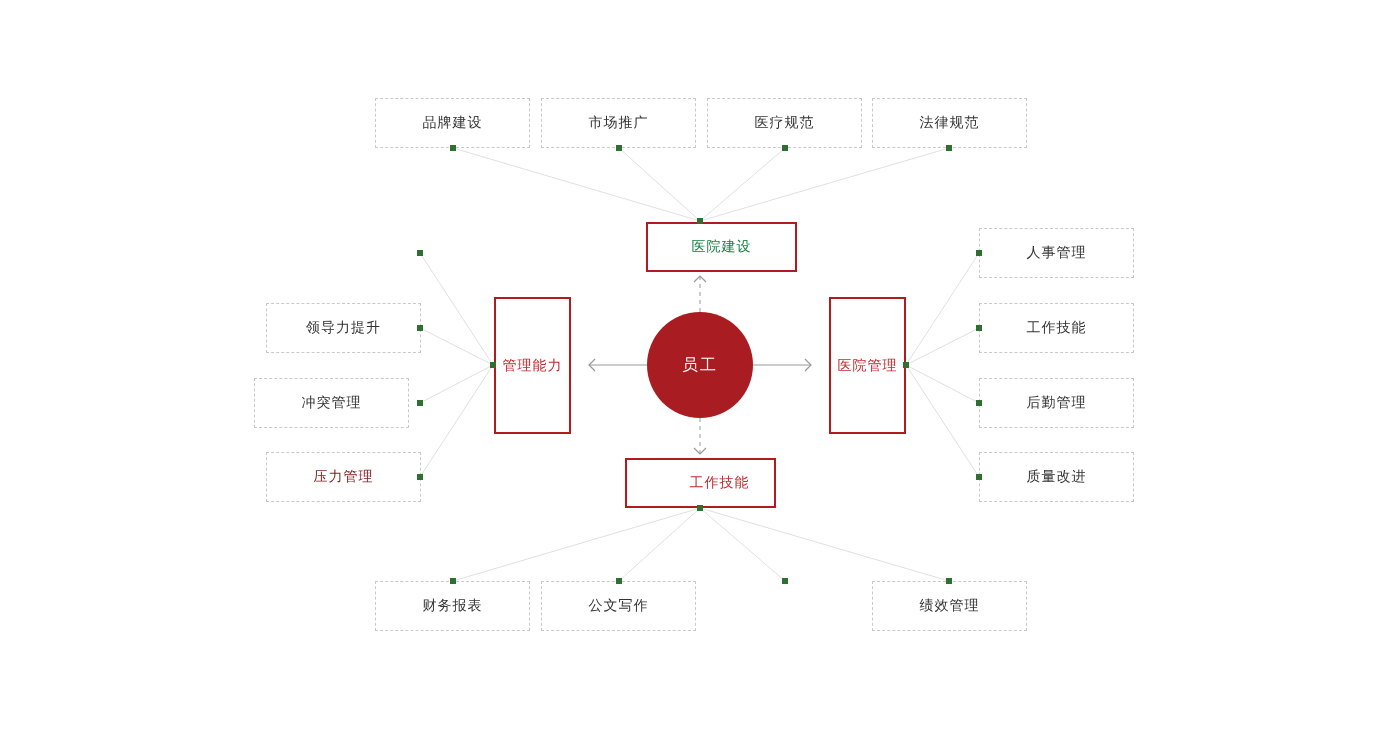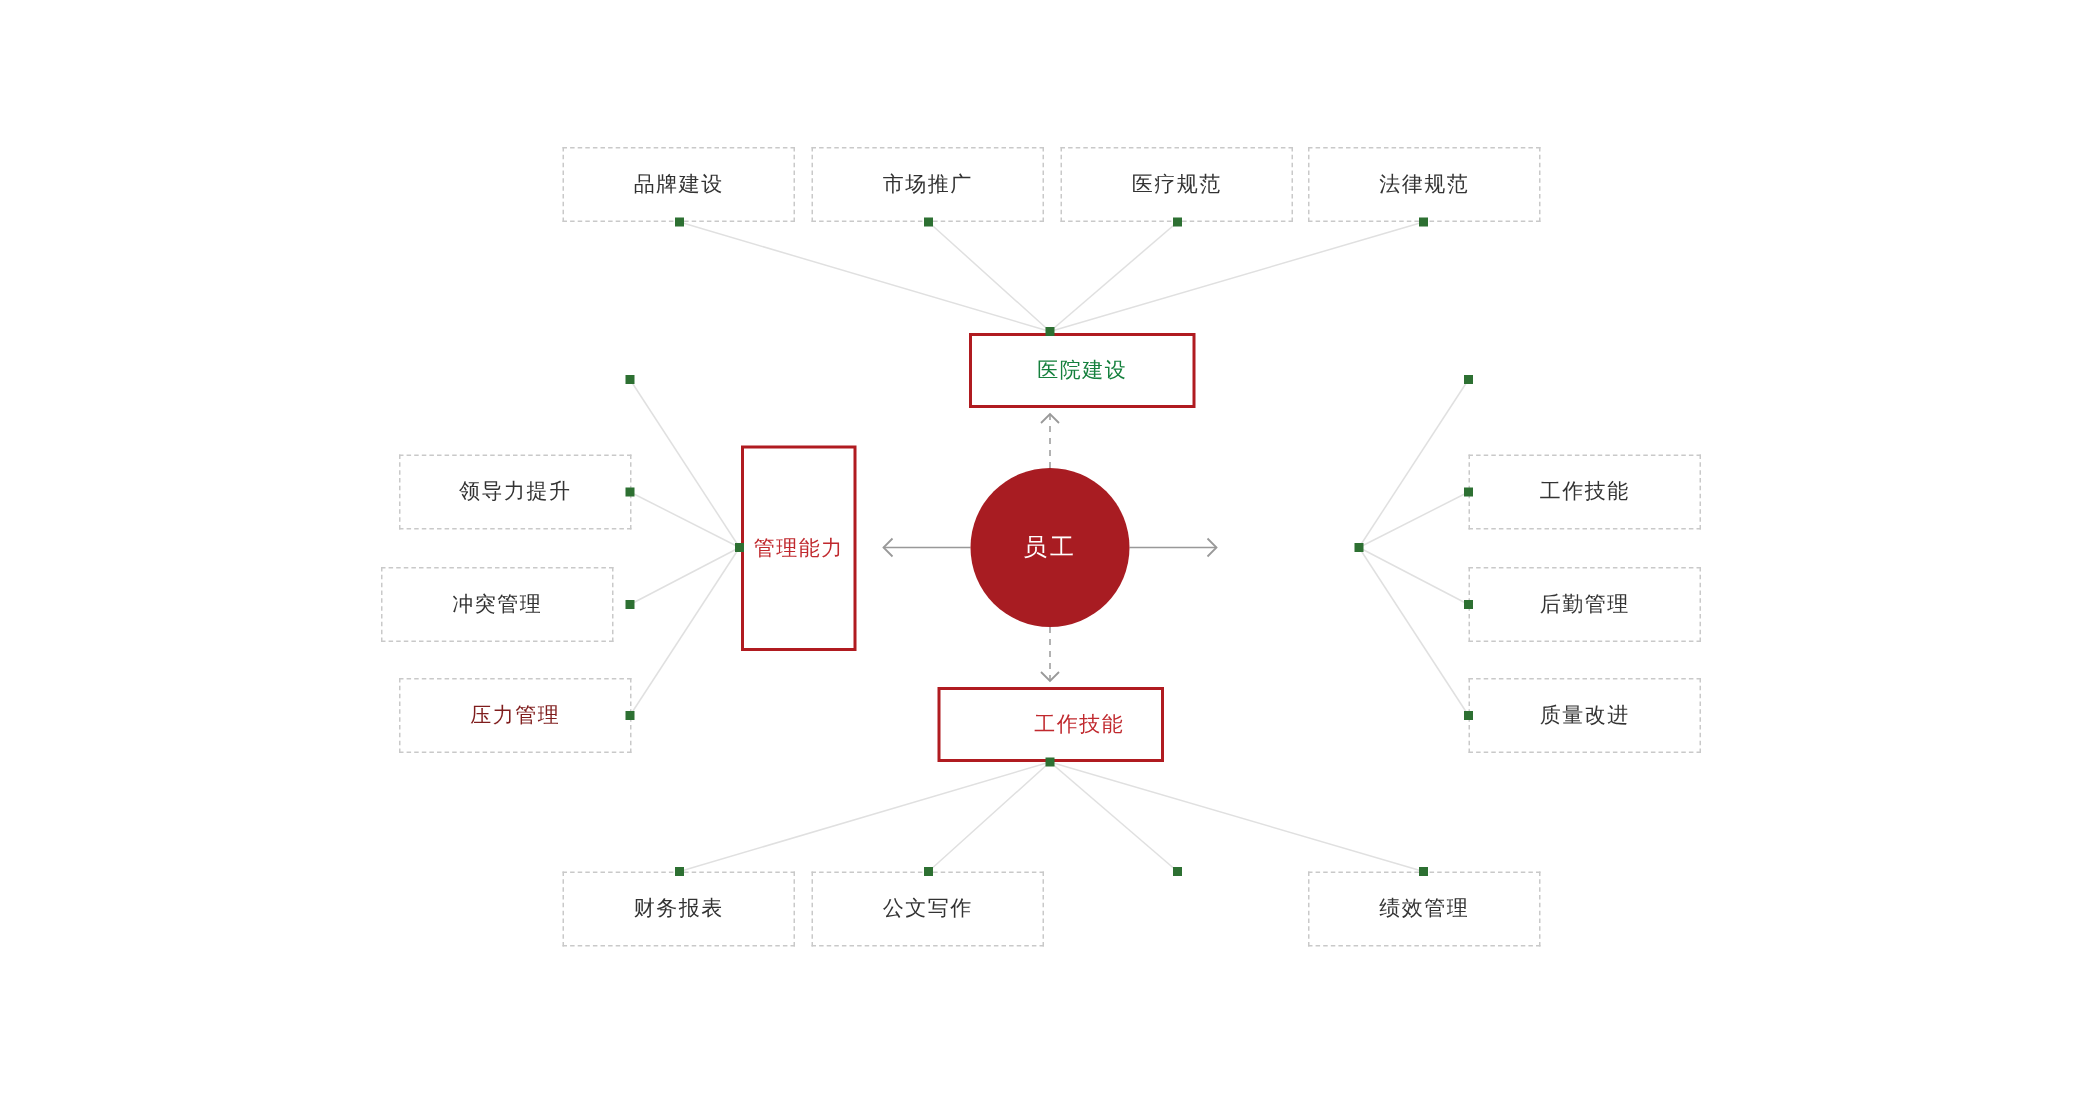--- a/index.html
+++ b/index.html
@@ -167,20 +167,23 @@
     </div>
     <div class="dot" style="left: 417px; top: 325px; background: rgb(45, 112, 50);"></div>
     <div class="leaf" style="left: 254px; top: 378px; width: 155px; height: 50px; border-color: rgb(201, 201, 201); color: rgb(51, 51, 51);">
       <span>冲突管理</span>
     </div>
     <div class="dot" style="left: 417px; top: 400px; background: rgb(45, 112, 50);"></div>
     <div class="leaf" style="left: 266px; top: 452px; width: 155px; height: 50px; border-color: rgb(201, 201, 201); color: #7f1d1d;">
       <span>压力管理</span>
     </div>
     <div class="dot" style="left: 417px; top: 474px; background: rgb(45, 112, 50);"></div>
+    <div class="leaf" style="left: 979px; top: 228px; width: 155px; height: 50px; border-color: rgb(201, 201, 201); color: rgb(51, 51, 51);">
+      <span>人事管理</span>
+    </div>
     <div class="dot" style="left: 976px; top: 250px; background: rgb(45, 112, 50);"></div>
     <div class="leaf" style="left: 979px; top: 303px; width: 155px; height: 50px; border-color: rgb(201, 201, 201); color: rgb(51, 51, 51);">
       <span>工作技能</span>
     </div>
     <div class="dot" style="left: 976px; top: 325px; background: rgb(45, 112, 50);"></div>
     <div class="leaf" style="left: 979px; top: 378px; width: 155px; height: 50px; border-color: rgb(201, 201, 201); color: rgb(51, 51, 51);">
       <span>后勤管理</span>
     </div>
     <div class="dot" style="left: 976px; top: 400px; background: rgb(45, 112, 50);"></div>
     <div class="leaf" style="left: 979px; top: 452px; width: 155px; height: 50px; border-color: rgb(201, 201, 201); color: rgb(51, 51, 51);">
@@ -201,20 +204,23 @@
     </div>
     <div class="dot" style="left: 946px; top: 578px; background: rgb(45, 112, 50);"></div>
     <div class="branch" style="left: 625px; top: 222px; width: 151px; height: 50px; border-color: rgb(176, 27, 32); color: #15803d; margin-left: 21px;">
       <span>医院建设</span>
     </div>
     <div class="dot" style="left: 697px; top: 218px; background: rgb(45, 112, 50);"></div>
     <div class="branch" style="left: 494px; top: 297px; width: 77px; height: 137px; border-color: rgb(176, 27, 32); color: rgb(192, 41, 46);">
       <span>管理能力</span>
     </div>
     <div class="dot" style="left: 490px; top: 362px; background: rgb(45, 112, 50);"></div>
+    <div class="branch" style="left: 829px; top: 297px; width: 77px; height: 137px; border-color: rgb(176, 27, 32); color: rgb(192, 41, 46);">
+      <span>医院管理</span>
+    </div>
     <div class="dot" style="left: 903px; top: 362px; background: rgb(45, 112, 50);"></div>
     <div class="branch" style="left: 625px; top: 458px; width: 151px; height: 50px; border-color: rgb(176, 27, 32); color: rgb(192, 41, 46); padding-left: 38px;">
       <span>工作技能</span>
     </div>
     <div class="dot" style="left: 697px; top: 505px; background: rgb(45, 112, 50);"></div>
     <div class="center-node" style="left: 647px; top: 312px; width: 106px; height: 106px; background: rgb(168, 28, 34); color: rgb(255, 255, 255);">
       <span>员工</span>
     </div>
   </div>
 

